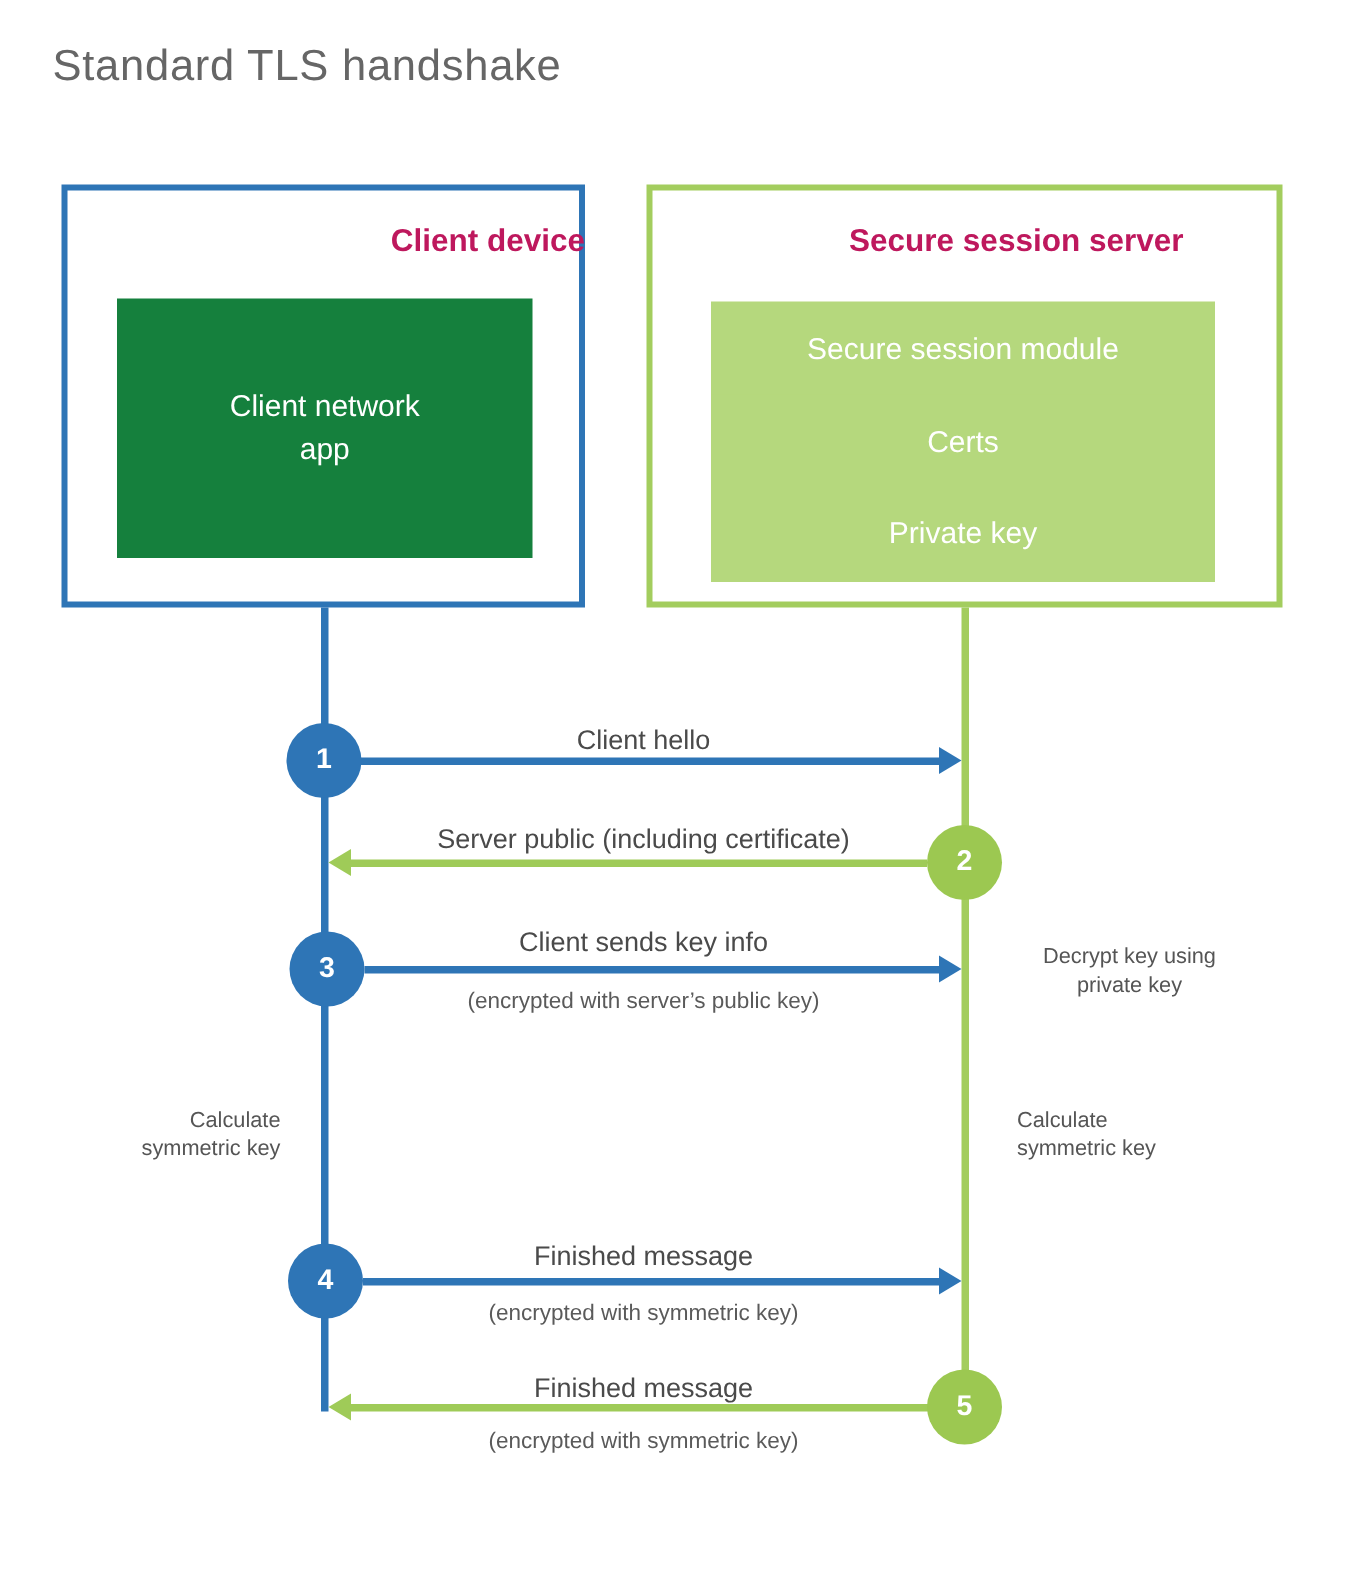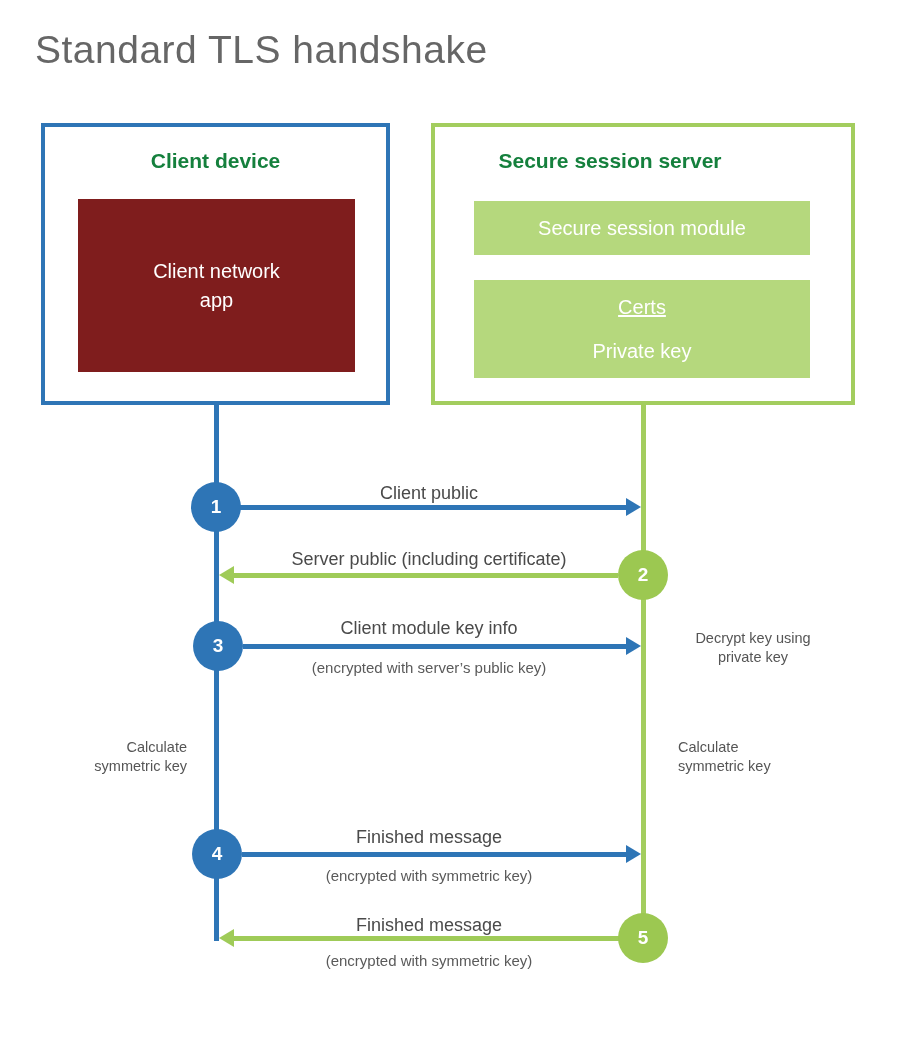--- a/index.html
+++ b/index.html
@@ -2,38 +2,38 @@
 <html><head>
 <meta charset="utf-8">
 <style>
   html,body{margin:0;padding:0;background:#ffffff;}
   #canvas{
     position:relative;width:900px;height:1058px;background:#ffffff;overflow:hidden;
     font-family:"Liberation Sans","DejaVu Sans",sans-serif;
   }
   .abs{position:absolute;}
   
-  .page-title{left:35px;top:28px;font-size:39px;font-weight:300;color:#666666;letter-spacing:.5px;}
+  .page-title{left:35px;top:28px;font-size:29px;font-weight:300;color:#666666;letter-spacing:.5px;}
   
   .box{box-sizing:content-box;background:#ffffff;}
   .client-box{left:41px;top:123px;width:341px;height:274px;border:4px solid #2e75b6;}
   .server-box{left:431px;top:123px;width:416px;height:274px;border:4px solid #a3cd5e;}
-  .box-title{font-size:21px;font-weight:700;color:#15803d;text-align:center;}
+  .box-title{font-size:21px;font-weight:700;color:#be185d;text-align:right;}
   .client-title{left:41px;top:149px;width:349px;}
   .server-title{left:431px;top:149px;width:358px;}
   .client-app{
-    left:78px;top:199px;width:277px;height:173px;background:#7f1d1d;color:#ffffff;
+    left:78px;top:199px;width:277px;height:173px;background:#15803d;color:#ffffff;
     display:flex;align-items:center;justify-content:center;text-align:center;
     font-size:20px;line-height:1.45;white-space:pre-line;
   }
   .bar{
-    left:474px;width:336px;height:54px;background:#b5d87d;color:#ffffff;
+    left:474px;width:336px;height:64px;background:#b5d87d;color:#ffffff;
     display:flex;align-items:center;justify-content:center;font-size:20px;
   }
-  .bar1{top:201px;} .bar2{top:280px;text-decoration:underline;} .bar3{top:324px;}
+  .bar1{top:201px;} .bar2{top:263px;} .bar3{top:324px;}
   
   .vline{width:5px;top:405px;height:536px;}
   .client-line{left:214px;background:#2e75b6;}
   .server-line{left:641px;background:#a3cd5e;height:533px;}
   
   .aline{height:5px;}
   .blue-bg{background:#2e75b6;} .green-bg{background:#9fcb58;}
   .head{width:0;height:0;border-top:9px solid transparent;border-bottom:9px solid transparent;}
   .head-right{border-left:15px solid #2e75b6;}
   .head-left{border-right:15px solid #9fcb58;}
@@ -82,31 +82,31 @@
   <div class="abs box-title server-title">Secure session server</div>
   <div class="abs bar bar1">Secure session module</div>
   <div class="abs bar bar2">Certs</div>
   <div class="abs bar bar3">Private key</div>
 
   <div class="abs vline client-line"></div>
   <div class="abs vline server-line"></div>
 
   <div class="abs aline blue-bg a1-line"></div>
   <div class="abs head head-right a1-head"></div>
-  <div class="abs alabel l1">Client public</div>
+  <div class="abs alabel l1">Client hello</div>
   <div class="abs circle blue-c c1">1</div>
 
   <div class="abs aline green-bg a2-line"></div>
   <div class="abs head head-left a2-head"></div>
   <div class="abs alabel l2">Server public (including certificate)</div>
   <div class="abs circle green-c c2">2</div>
 
   <div class="abs aline blue-bg a3-line"></div>
   <div class="abs head head-right a3-head"></div>
-  <div class="abs alabel l3">Client module key info</div>
+  <div class="abs alabel l3">Client sends key info</div>
   <div class="abs asub s3">(encrypted with server’s public key)</div>
   <div class="abs circle blue-c c3">3</div>
 
   <div class="abs aline blue-bg a4-line"></div>
   <div class="abs head head-right a4-head"></div>
   <div class="abs alabel l4">Finished message</div>
   <div class="abs asub s4">(encrypted with symmetric key)</div>
   <div class="abs circle blue-c c4">4</div>
 
   <div class="abs aline green-bg a5-line"></div>

